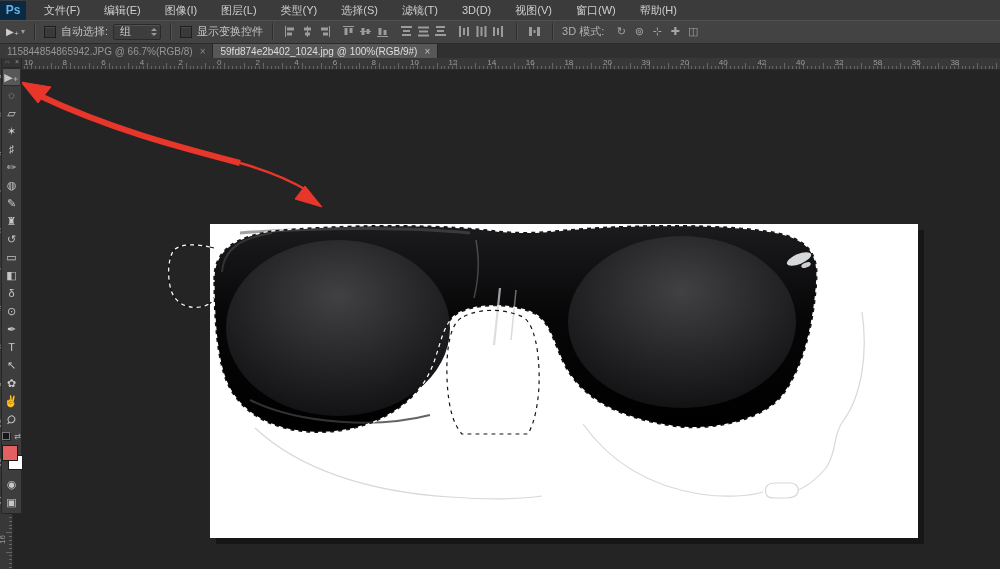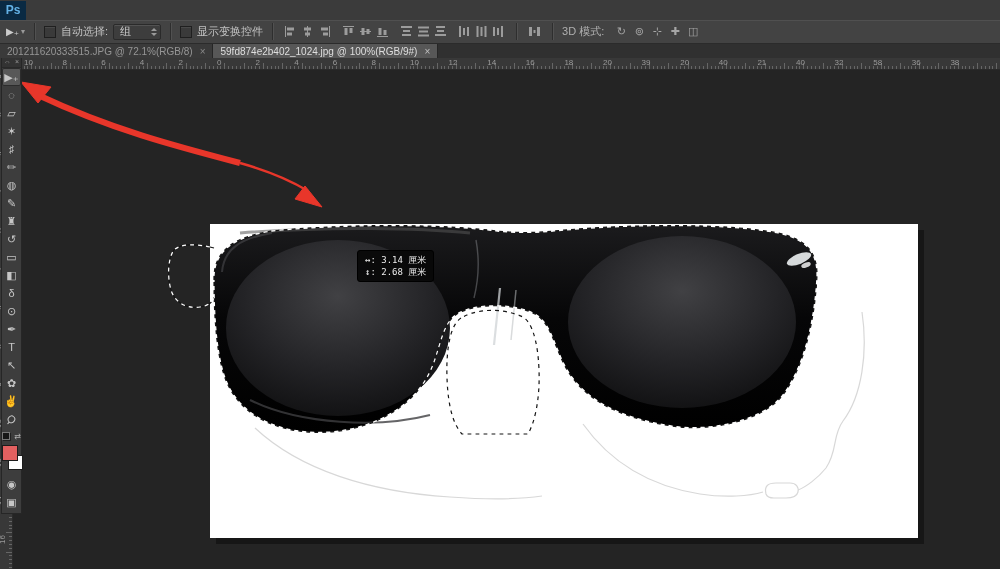--- a/index.html
+++ b/index.html
@@ -82,20 +82,33 @@
   #bg-swatch{position:absolute;left:6px;top:11px;width:15px;height:15px;background:#ffffff;border:1px solid #1c1c1c;box-sizing:border-box;}
   #fg-swatch{position:absolute;left:0px;top:1px;width:16px;height:16px;border:1px solid #1c1c1c;box-sizing:border-box;}
 </style>
 </head>
 <body>
 
 <div id="app">
 
   <div id="menubar">
     <div id="pslogo">Ps</div>
+    <div id="menu-items">
+        <span class="menu-item">文件(F)</span>
+        <span class="menu-item">编辑(E)</span>
+        <span class="menu-item">图像(I)</span>
+        <span class="menu-item">图层(L)</span>
+        <span class="menu-item">类型(Y)</span>
+        <span class="menu-item">选择(S)</span>
+        <span class="menu-item">滤镜(T)</span>
+        <span class="menu-item">3D(D)</span>
+        <span class="menu-item">视图(V)</span>
+        <span class="menu-item">窗口(W)</span>
+        <span class="menu-item">帮助(H)</span>
+      </div>
   </div>
 
   <div id="optionsbar">
     <div class="tool-preset" style="display:flex;align-items:center;">
       <span class="tp-glyph">▶₊</span>
       <span class="tp-caret">▾</span>
     </div>
     <span class="sep"></span>
     <span class="checkbox"></span>
     <span class="opt-label">自动选择:</span>
@@ -212,21 +225,21 @@
         <span class="icon-btn">↻</span>
         <span class="icon-btn">⊚</span>
         <span class="icon-btn">⊹</span>
         <span class="icon-btn">✚</span>
         <span class="icon-btn">◫</span>
       </div>
   </div>
 
   <div id="tabbar">
       <div class="tab">
-        <span class="tab-title">201211620333515.JPG @ 72.1%(RGB/8)</span>
+        <span class="tab-title">115844854865942.JPG @ 66.7%(RGB/8)</span>
         <span class="tab-close">×</span>
       </div>
       <div class="tab active">
         <span class="tab-title">59fd874e2b402_1024.jpg @ 100%(RGB/9#)</span>
         <span class="tab-close">×</span>
       </div>
     </div>
 
   <div id="docbg"></div>
   <div id="ruler-h">
@@ -498,21 +511,21 @@
       <span class="rlab-h" style="left: 371.4px;">8</span>
       <span class="rlab-h" style="left: 410px;">10</span>
       <span class="rlab-h" style="left: 448.6px;">12</span>
       <span class="rlab-h" style="left: 487.2px;">14</span>
       <span class="rlab-h" style="left: 525.8px;">16</span>
       <span class="rlab-h" style="left: 564.4px;">18</span>
       <span class="rlab-h" style="left: 603px;">20</span>
       <span class="rlab-h" style="left: 641.6px;">39</span>
       <span class="rlab-h" style="left: 680.2px;">20</span>
       <span class="rlab-h" style="left: 718.8px;">40</span>
-      <span class="rlab-h" style="left: 757.4px;">21</span>
+      <span class="rlab-h" style="left: 757.4px;">42</span>
       <span class="rlab-h" style="left: 796px;">40</span>
       <span class="rlab-h" style="left: 834.6px;">32</span>
       <span class="rlab-h" style="left: 873.2px;">58</span>
       <span class="rlab-h" style="left: 911.8px;">36</span>
       <span class="rlab-h" style="left: 950.4px;">38</span>
     </div>
   <div id="ruler-v">
       <div class="tick-v" style="top: 11px; width: 6px;"></div>
       <div class="tick-v" style="top: 14.9px; width: 3px;"></div>
       <div class="tick-v" style="top: 18.7px; width: 3px;"></div>
@@ -715,24 +728,20 @@
     </g>
 
     <g id="red-arrow" fill="#e8362a" stroke="#e8362a">
       <polygon points="21,82 51,87 38,103" fill="#e8362a"></polygon>
       <path d="M38,95 C110,129 175,146 240,163" fill="none" stroke-width="6" stroke="#e8362a"></path>
       <path d="M240,163 C265,170 290,180 308,191" fill="none" stroke-width="2.5" stroke="#e8362a"></path>
       <polygon points="322,207 295,199 305,186" fill="#e8362a"></polygon>
     </g>
   </svg>
 
-  <div id="tooltip">
-    <div>↔: 3.14 厘米</div>
-    <div>↕: 2.68 厘米</div>
-  </div>
 
   <div id="toolbar">
     <div id="toolbar-header">
         <span>⇔</span>
         <span>×</span>
       </div>
     <div id="tools">
         <div class="tool selected">
           <span>▶₊</span>
         </div>

